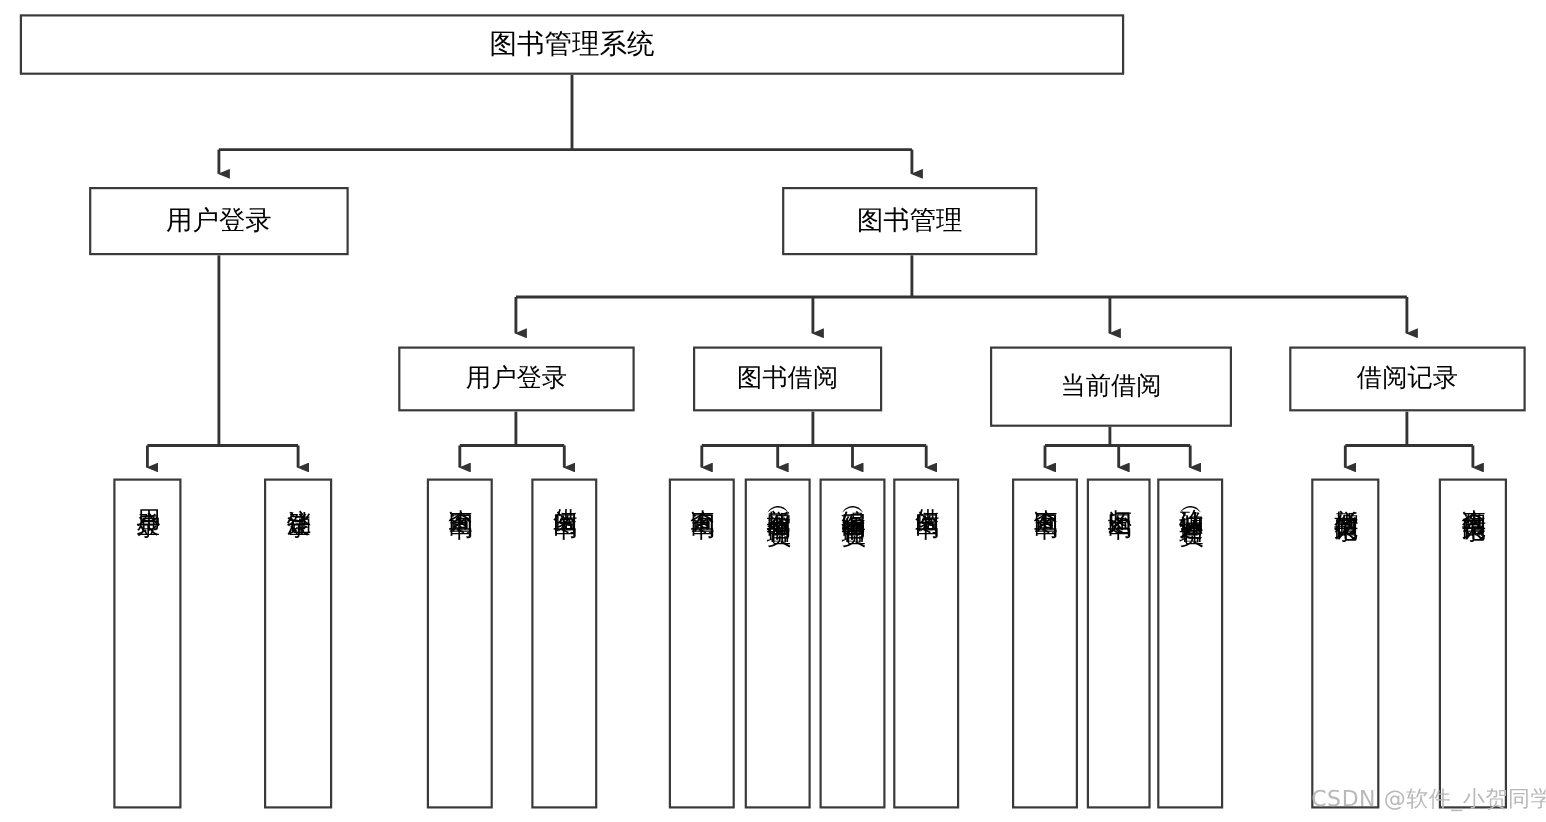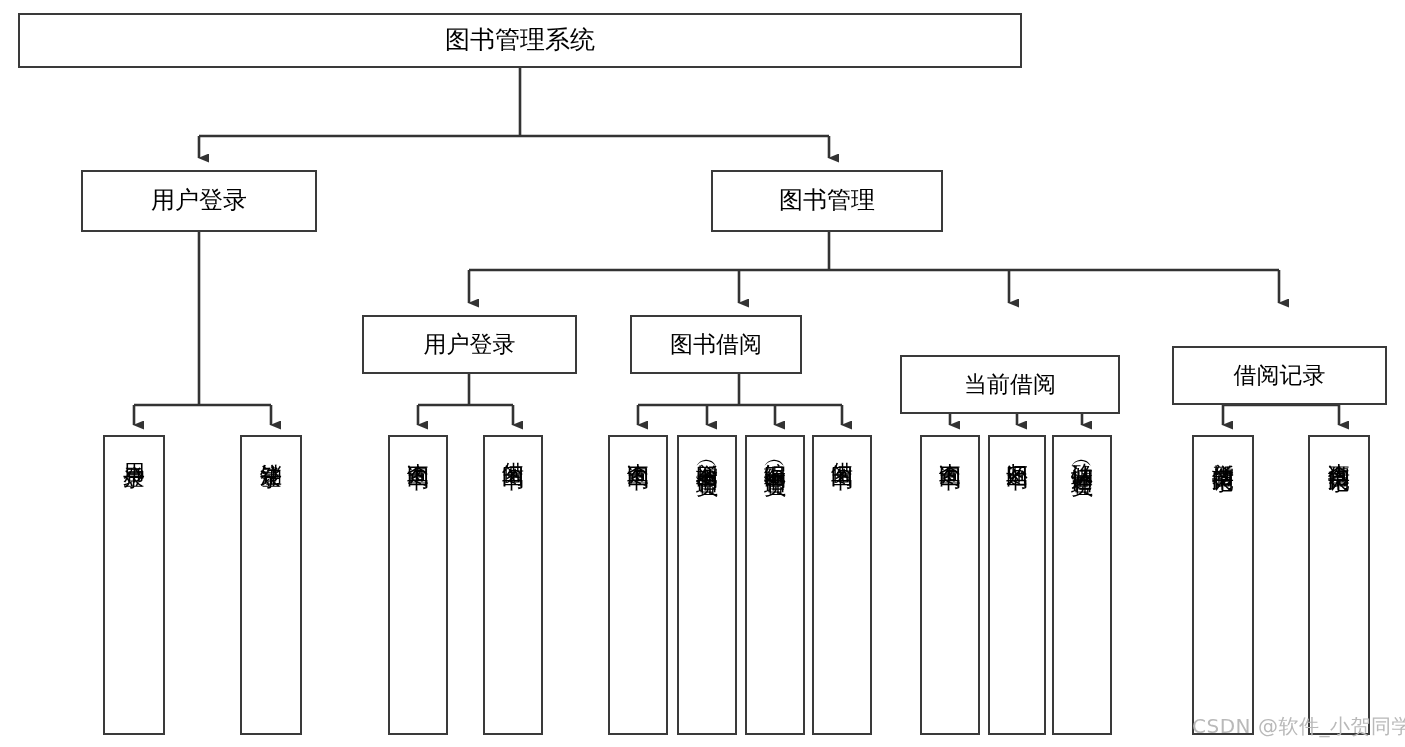--- a/index.html
+++ b/index.html
@@ -142,25 +142,25 @@
   </div>
 
   <div class="node node-l3" style="left:362px; top:315px; width:215px; height:59px;">
     <span class="label">用户登录</span>
   </div>
 
   <div class="node node-l3" style="left:630px; top:315px; width:172px; height:59px;">
     <span class="label">图书借阅</span>
   </div>
 
-  <div class="node node-l3" style="left:900px; top:315px; width:220px; height:59px;margin-top:40px;">
+  <div class="node node-l3" style="left:900px; top:315px; width:220px; height:73px;">
     <span class="label">当前借阅</span>
   </div>
 
-  <div class="node node-l3" style="left:1172px; top:315px; width:215px; height:59px;margin-top:31px;">
+  <div class="node node-l3" style="left:1172px; top:315px; width:215px; height:59px;">
     <span class="label">借阅记录</span>
   </div>
 
   <div class="node node-leaf" style="left:103px; top:435px; width:62px; height:300px;">
     <span class="label">用户登录</span>
   </div>
   <div class="node node-leaf" style="left:240px; top:435px; width:62px; height:300px;">
     <span class="label">注销登录</span>
   </div>
 

